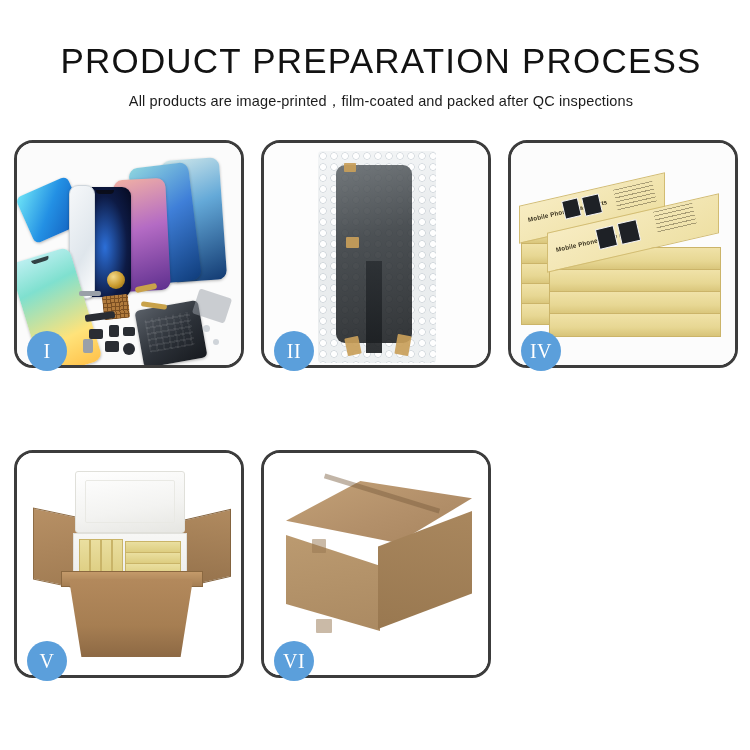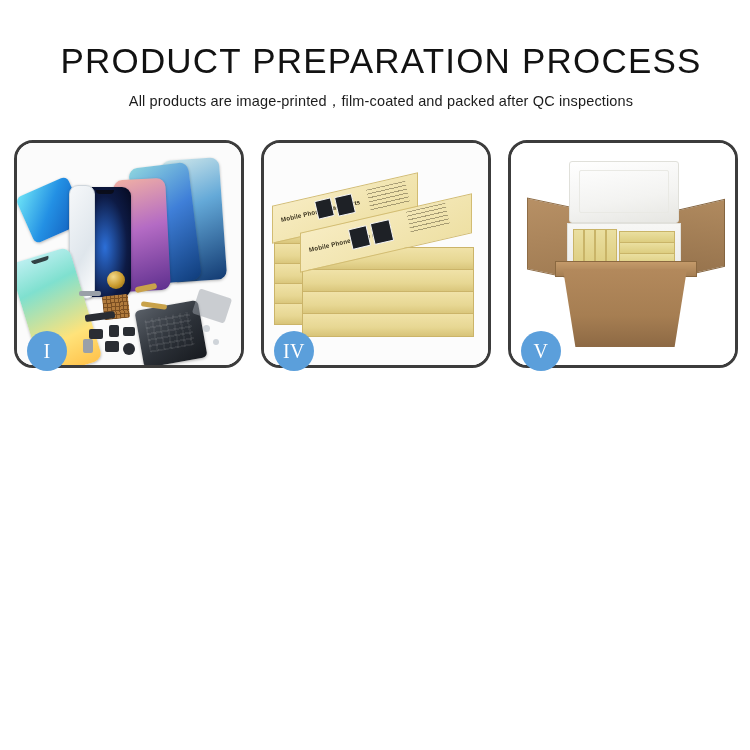--- a/index.html
+++ b/index.html
@@ -422,20 +422,33 @@
         <span class="bit light" style="left:66px;top:196px;width:10px;height:14px;border-radius:2px;"></span>
         <span class="bit" style="left:88px;top:198px;width:14px;height:11px;"></span>
         <span class="bit" style="left:106px;top:200px;width:12px;height:12px;border-radius:50%;"></span>
         <span class="bit silver" style="left:186px;top:182px;width:7px;height:7px;border-radius:50%;"></span>
         <span class="bit silver" style="left:196px;top:196px;width:6px;height:6px;border-radius:50%;"></span>
         <span class="bit light" style="left:178px;top:150px;width:34px;height:26px;transform:rotate(18deg);border-radius:3px;opacity:.5;"></span>
       </div>
       <div class="badge">I</div>
     </div>
 
+    <div class="panel">
+      <div class="panel-clip p2">
+        <div class="bubble-bag">
+          <div class="inner-screen"></div>
+          <div class="flex-tail"></div>
+          <span class="tape" style="left:26px;top:12px;width:12px;height:9px;"></span>
+          <span class="tape" style="left:28px;top:86px;width:13px;height:11px;"></span>
+          <span class="tape" style="left:28px;top:186px;width:14px;height:18px;transform:rotate(-12deg);"></span>
+          <span class="tape" style="left:78px;top:184px;width:14px;height:20px;transform:rotate(10deg);"></span>
+        </div>
+      </div>
+      <div class="badge">II</div>
+    </div>
 
 
     <div class="panel">
       <div class="panel-clip p4">
         <div class="stack-wrap">
 
           <div class="sbox" style="left:2px;top:58px;width:112px;height:20px;"></div>
           <div class="sbox" style="left:2px;top:78px;width:112px;height:20px;"></div>
           <div class="sbox" style="left:2px;top:98px;width:112px;height:20px;"></div>
           <div class="sbox" style="left:2px;top:118px;width:112px;height:20px;"></div>
@@ -474,15 +487,26 @@
         <div class="ybox-v" style="left:95px;top:86px;width:9px;height:36px;"></div>
         <div class="ybox-v" style="left:108px;top:88px;width:54px;height:10px;"></div>
         <div class="ybox-v" style="left:108px;top:99px;width:54px;height:10px;"></div>
         <div class="ybox-v" style="left:108px;top:110px;width:54px;height:11px;"></div>
         <div class="carton-rim"></div>
         <div class="carton-body"></div>
       </div>
       <div class="badge">V</div>
     </div>
 
+    <div class="panel">
+      <div class="panel-clip p6">
+        <div class="c6-top"></div>
+        <div class="c6-left"></div>
+        <div class="c6-right"></div>
+        <div class="c6-seam"></div>
+        <span class="c6-tape" style="left:48px;top:86px;width:14px;height:14px;"></span>
+        <span class="c6-tape" style="left:52px;top:166px;width:16px;height:14px;"></span>
+      </div>
+      <div class="badge">VI</div>
+    </div>
 
   </div>
 </div>
 
 </body></html>

